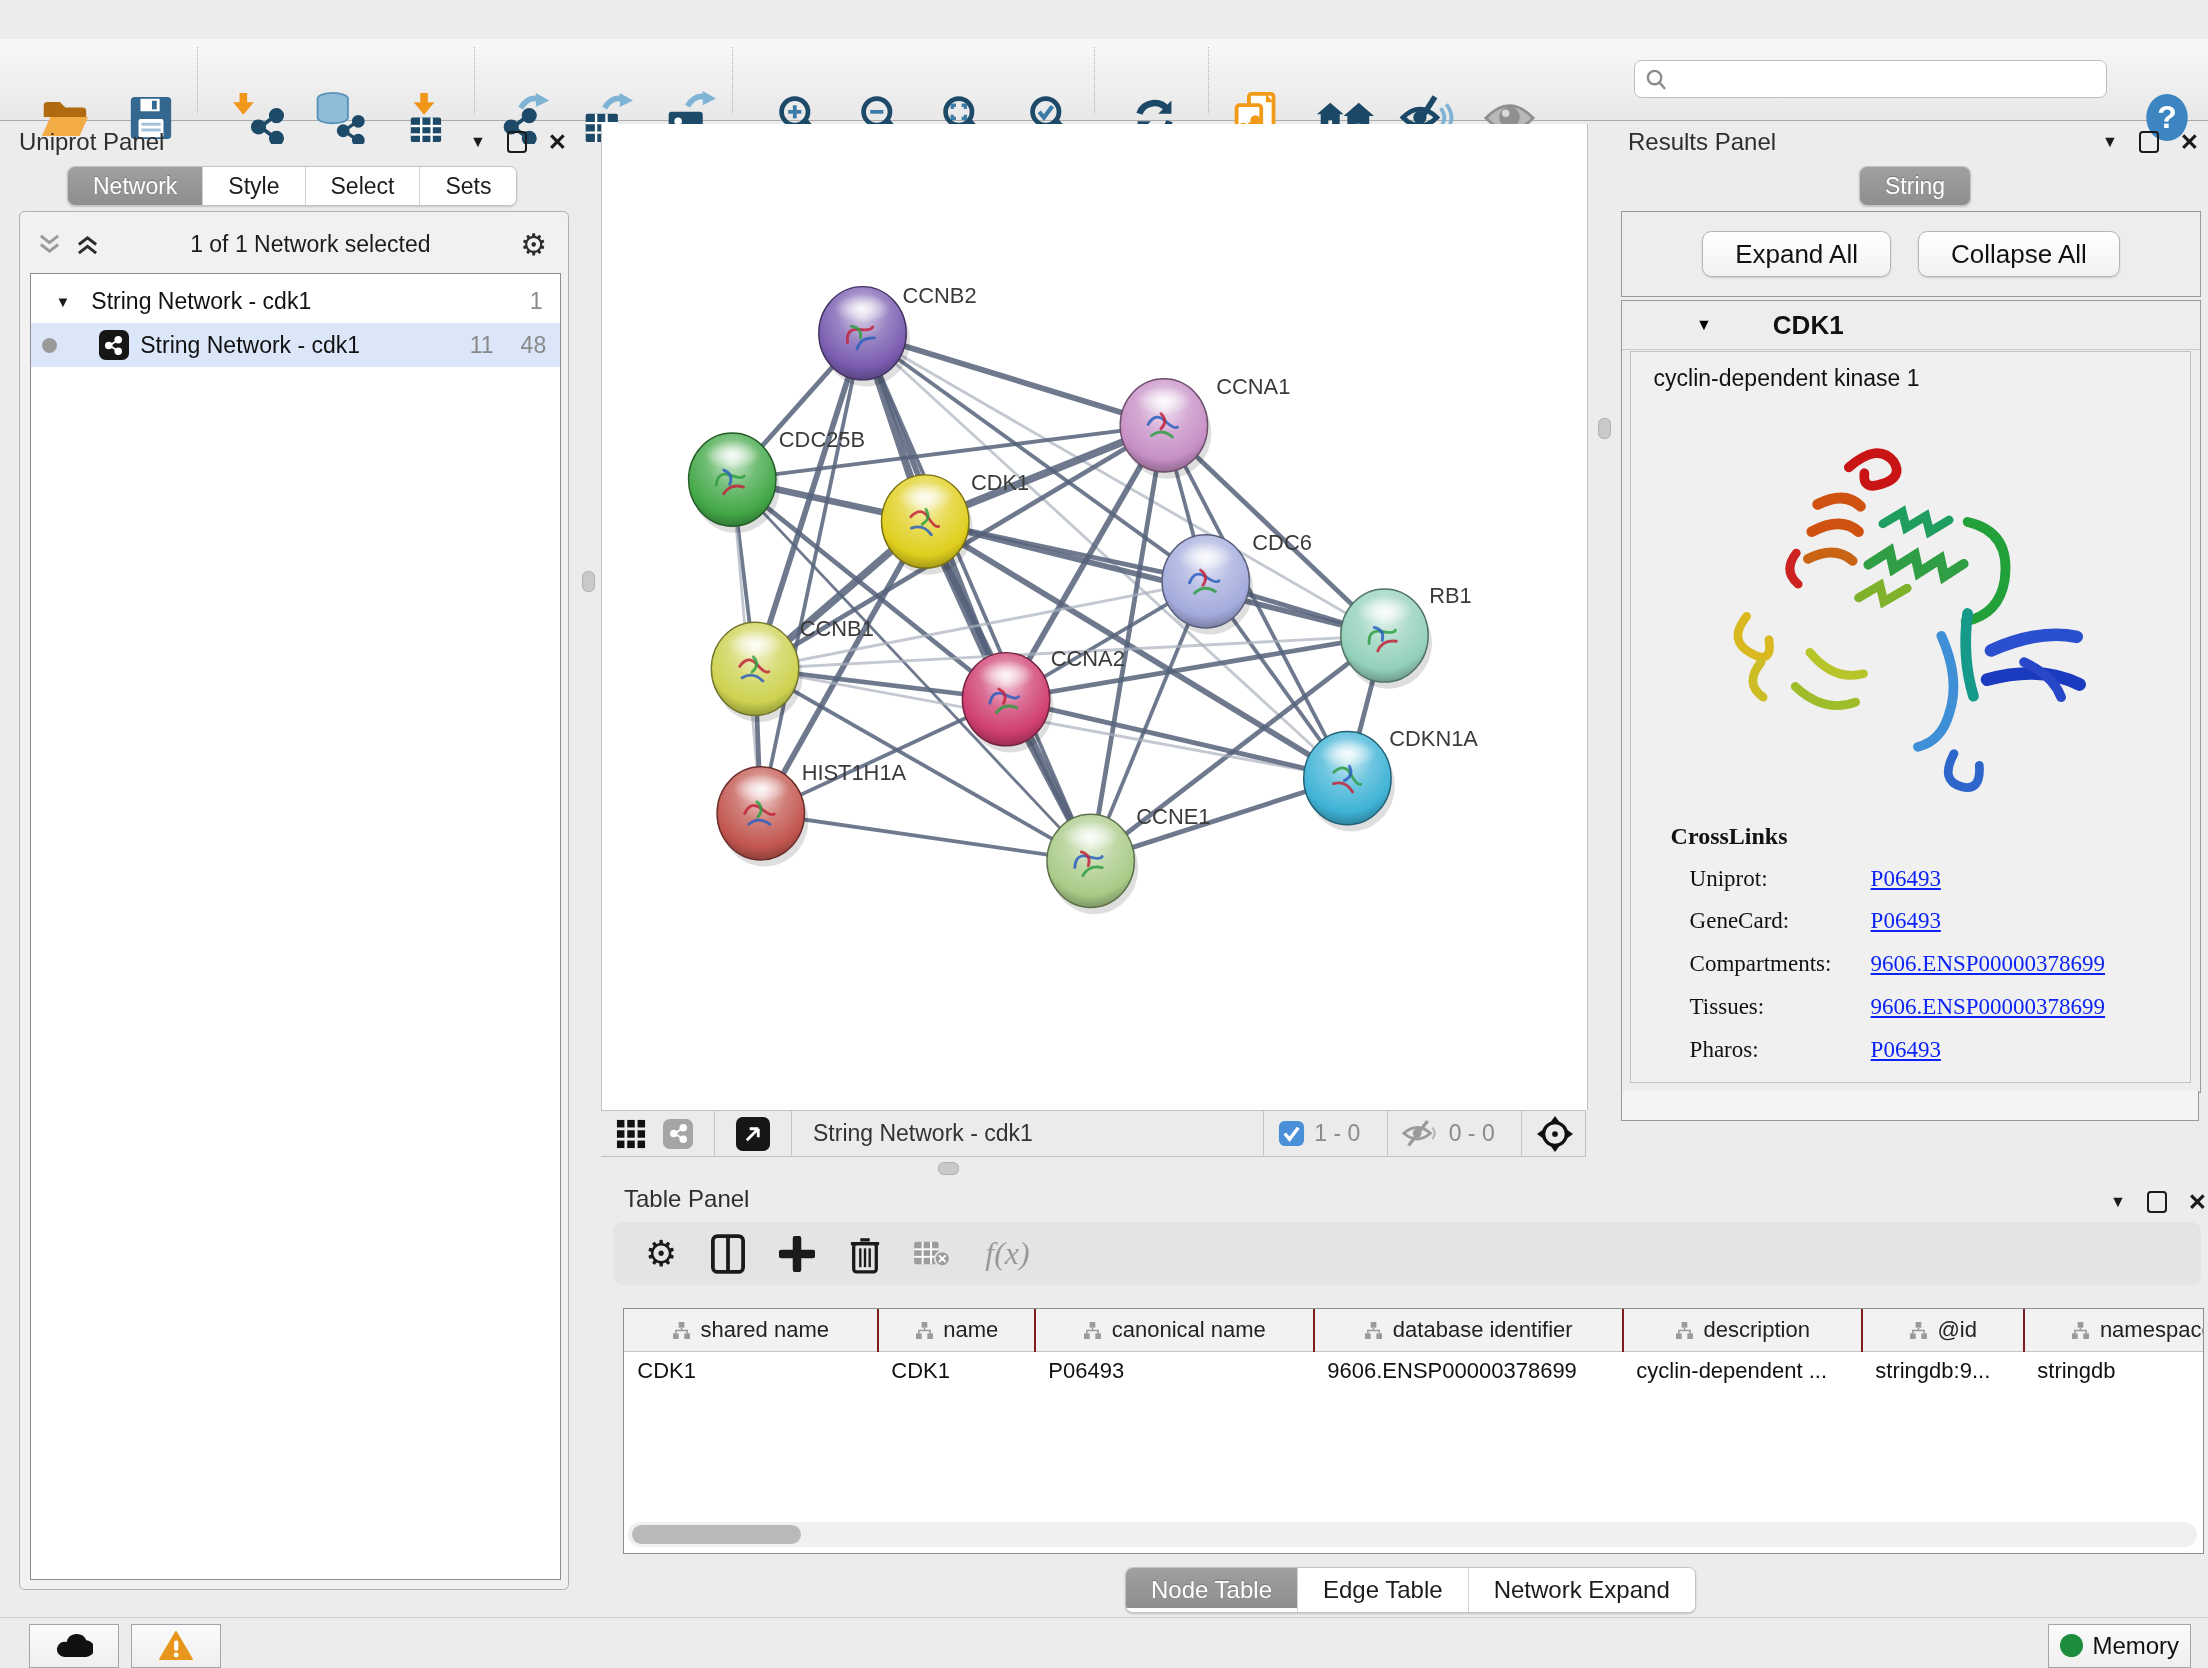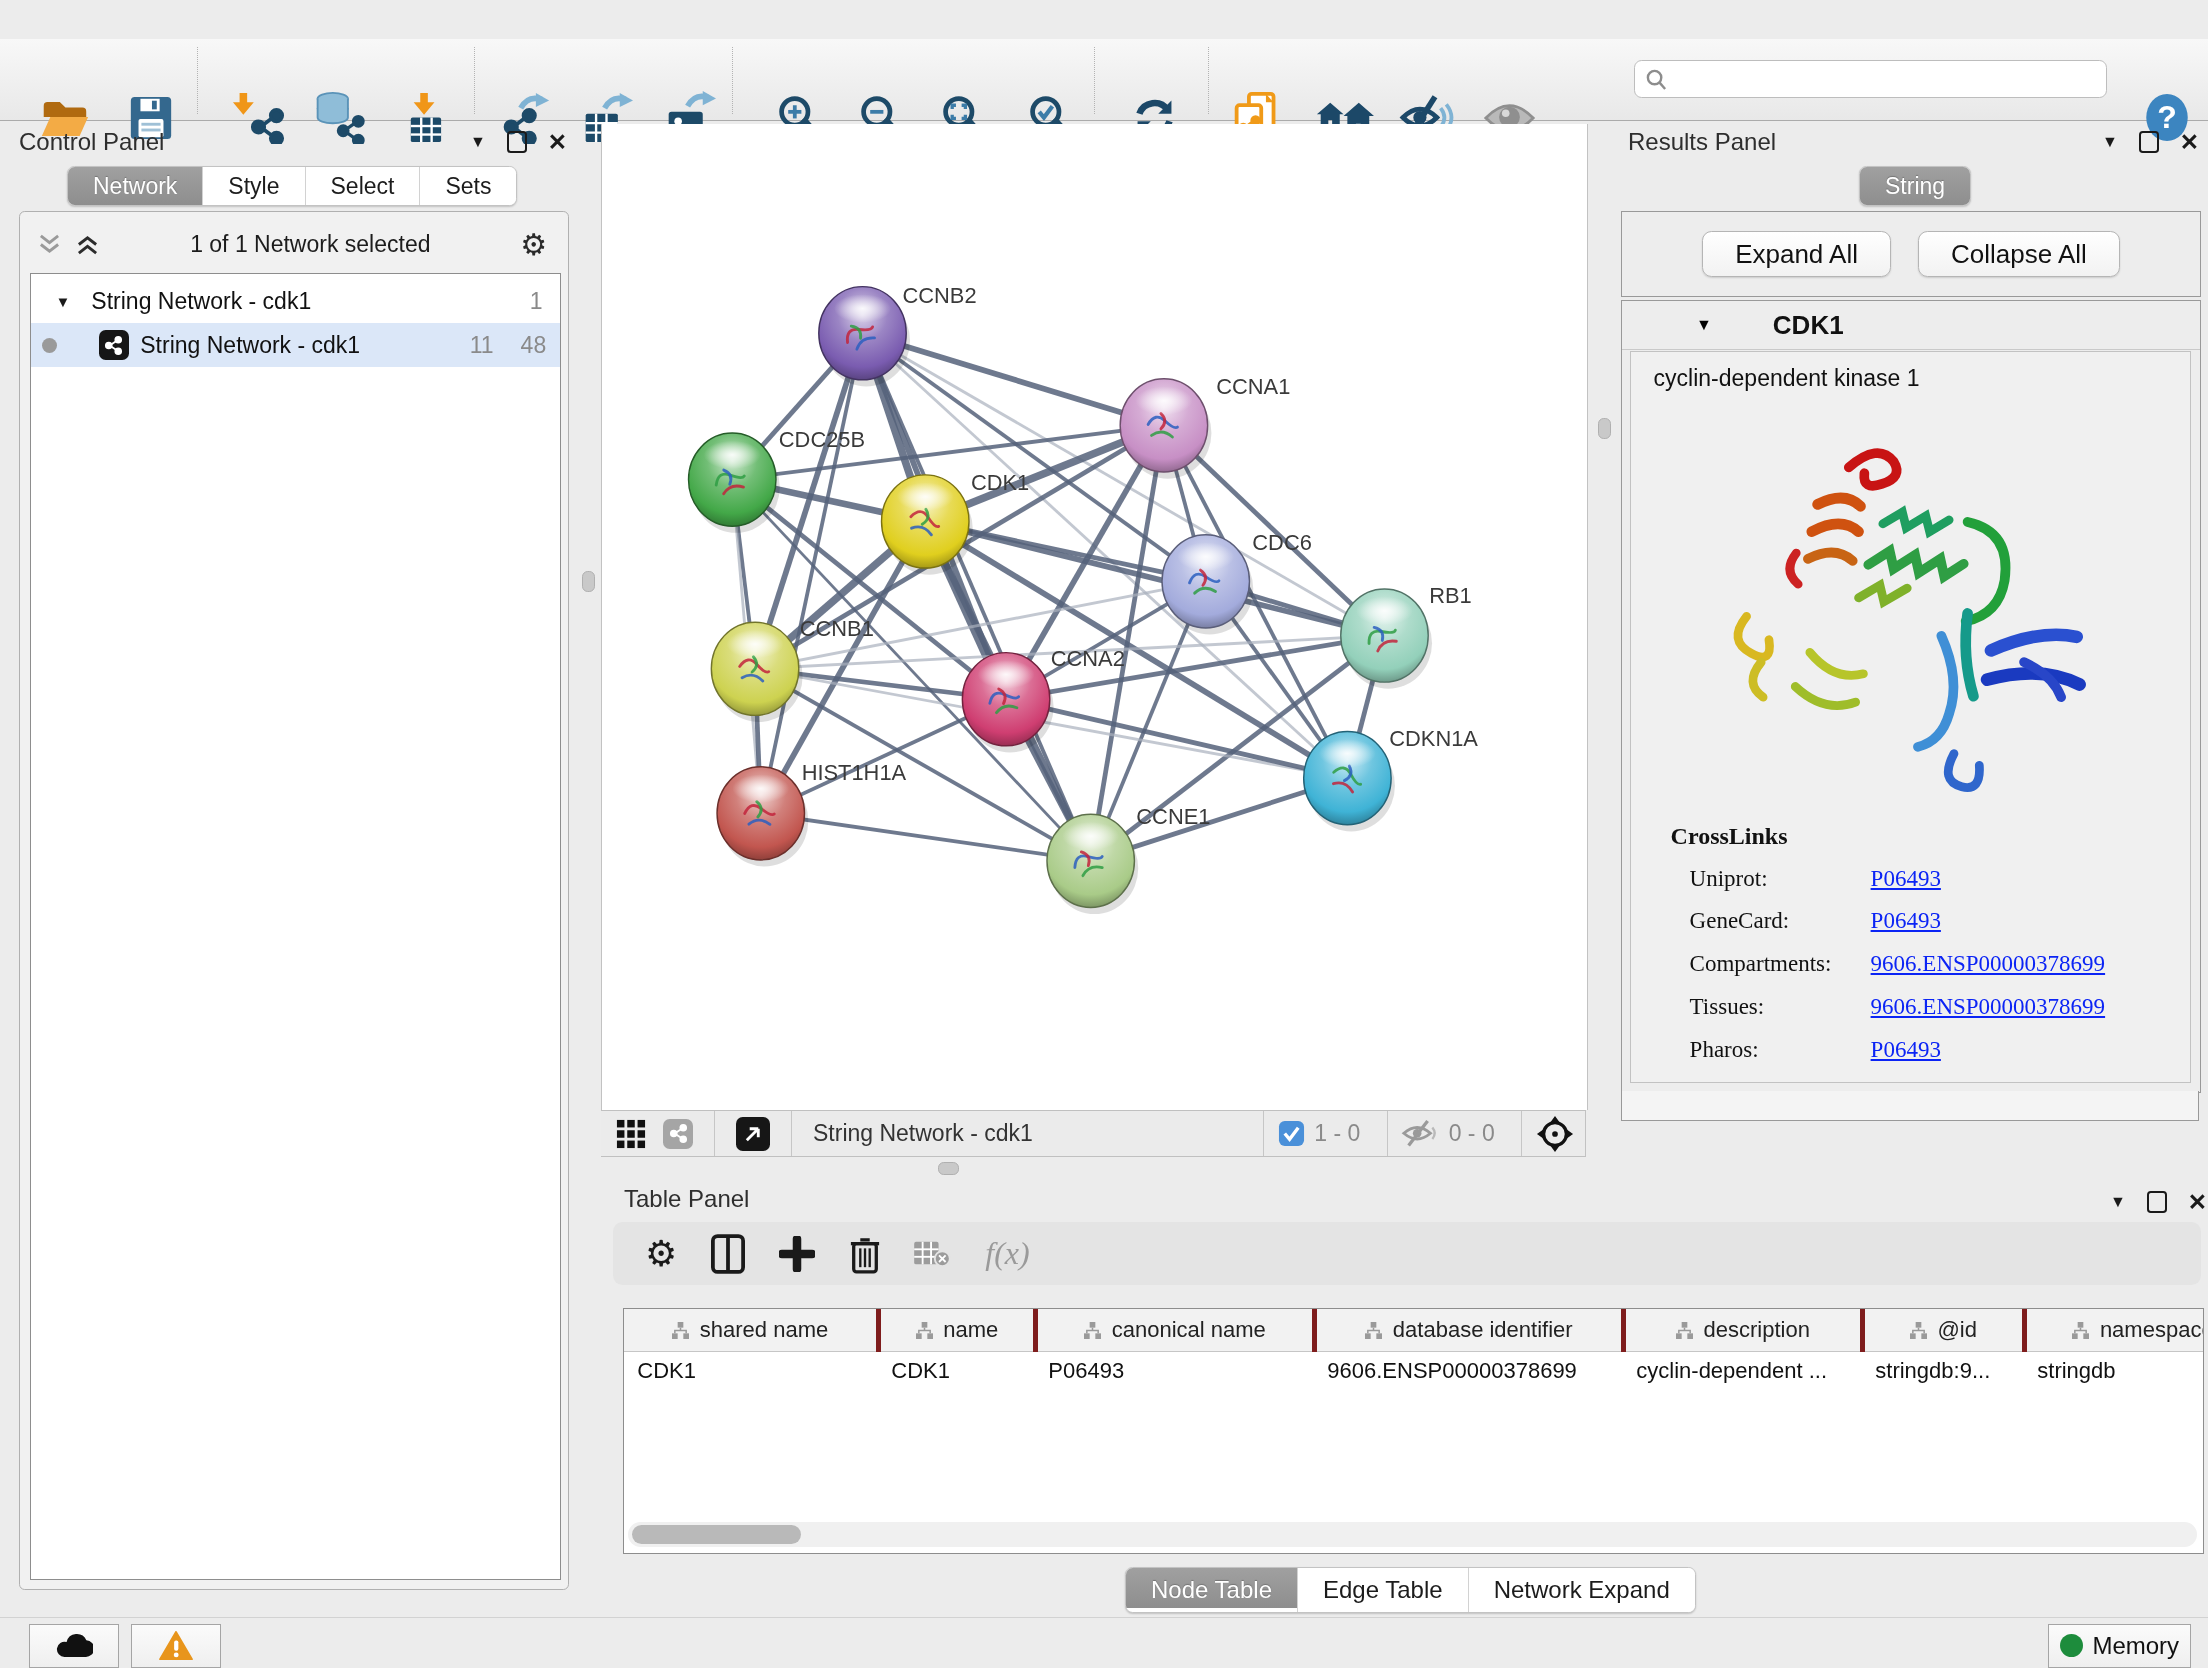--- a/index.html
+++ b/index.html
@@ -76,21 +76,21 @@
   .xl-row{position:absolute;left:59px;font-size:23px;color:#111;}
   .xl-val{position:absolute;left:240px;font-size:23px;}
   .xl-val a{color:#0b24f5;text-decoration:underline;}
   .rp-scroll{left:1621px;top:1091px;width:578px;height:30px;background:#f4f4f4;border:1px solid #999;border-top:none;box-sizing:border-box;}
 
   
   .tp-toolbar{left:613px;top:1222px;width:1588px;height:63px;background:#e4e4e4;border-radius:9.5px;
     display:flex;align-items:center;}
   .tp-table{left:623px;top:1308px;width:1579px;height:244px;background:#fff;border:1px solid #8d8d8d;overflow:hidden;}
   table.grid{border-collapse:collapse;width:1636px;table-layout:fixed;}
-  table.grid th{background:#f2f2f2;border-bottom:1px solid #c6c6c6;border-right:5px solid #7f1d1d;
+  table.grid th{background:#f2f2f2;border-bottom:1px solid #c6c6c6;border-right:2px solid #7f1d1d;
     height:40px;font-weight:normal;font-size:22px;color:#222;white-space:nowrap;overflow:hidden;}
   table.grid td{font-size:22px;color:#111;height:36px;padding-left:13.3px;white-space:nowrap;overflow:hidden;}
   .th-inner{display:flex;align-items:center;justify-content:center;gap:9.5px;}
   .hscroll{position:absolute;left:3.8px;top:213px;width:1569px;height:25px;background:#f0f0f0;border-radius:12.4px;}
   .hthumb{position:absolute;left:3.8px;top:2.9px;width:169px;height:19px;background:#b9b9b9;border-radius:9.5px;}
 
   
   .statusbar{left:0;top:1617px;width:2208px;height:51px;background:#ececec;border-top:1px solid #d2d2d2;}
   .sbtn{position:absolute;top:5.7px;height:42px;background:linear-gradient(#fbfbfb,#efefef);
     border:1.9px solid #a5a5a5;display:flex;align-items:center;justify-content:center;}
@@ -292,21 +292,21 @@
     </div>
     <div class="tbtn" style="left:2166px">
       <svg width="46" height="49" viewBox="0 0 48 52">
         <ellipse cx="24" cy="26" rx="22" ry="25" fill="#3c85c0"></ellipse>
         <text x="24" y="37" text-anchor="middle" font-size="34" font-weight="bold" fill="#fff" font-family="Liberation Sans, sans-serif">?</text>
       </svg>
     </div>
   </div>
 
   <div class="abs" style="left:19px;top:126px;width:548px;height:32px;display:flex;align-items:center;">
-    <span class="ptitle">Control Panel</span>
+    <span class="ptitle">Uniprot Panel</span>
     <span style="flex:1"></span>
     <span class="pctrl">
       <span class="pc-tri">▼</span>
       <span class="pc-box"></span>
       <span class="pc-x">✕</span>
     </span>
   </div>
 
   <div class="abs" style="left:67px;top:166px;">
     <div class="seg">

